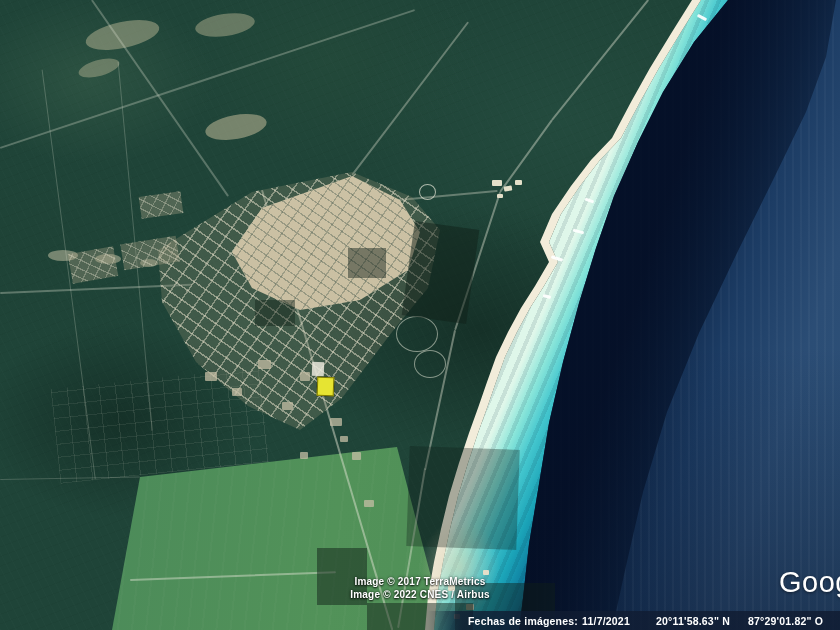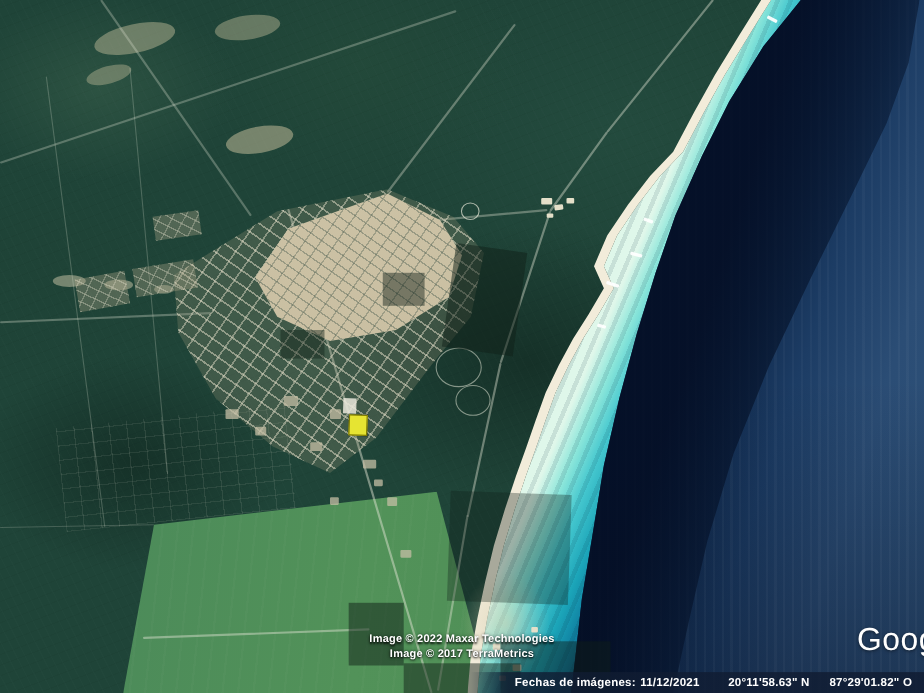--- a/index.html
+++ b/index.html
@@ -173,27 +173,27 @@
 
   <div class="darkpatch" style="left:317px;top:548px;width:50px;height:57px;"></div>
   <div class="darkpatch" style="left:367px;top:603px;width:106px;height:27px;opacity:.95;"></div>
   <div class="darkpatch" style="left:408px;top:448px;width:110px;height:100px;opacity:.65;transform:rotate(2deg);"></div>
   <div class="darkpatch" style="left:455px;top:583px;width:100px;height:47px;opacity:.9;"></div>
 
   <div class="parcel-white"></div>
   <div class="parcel-yellow"></div>
 
   <div class="attribution">
-    <div>Image © 2022 Maxar Technologies</div>
     <div>Image © 2017 TerraMetrics</div>
+    <div>Image © 2022 CNES / Airbus</div>
   </div>
 
   <div class="google-logo">Google</div>
 
   <div class="statusbar">
     <span class="seg">Fechas de imágenes:</span>
-    <span class="seg" style="margin-left:4px;">11/12/2021</span>
+    <span class="seg" style="margin-left:4px;">11/7/2021</span>
     <span class="seg lat">20°11'58.63" N</span>
     <span class="seg">87°29'01.82" O</span>
 
   </div>
 
 </div>
 
 </body></html>

